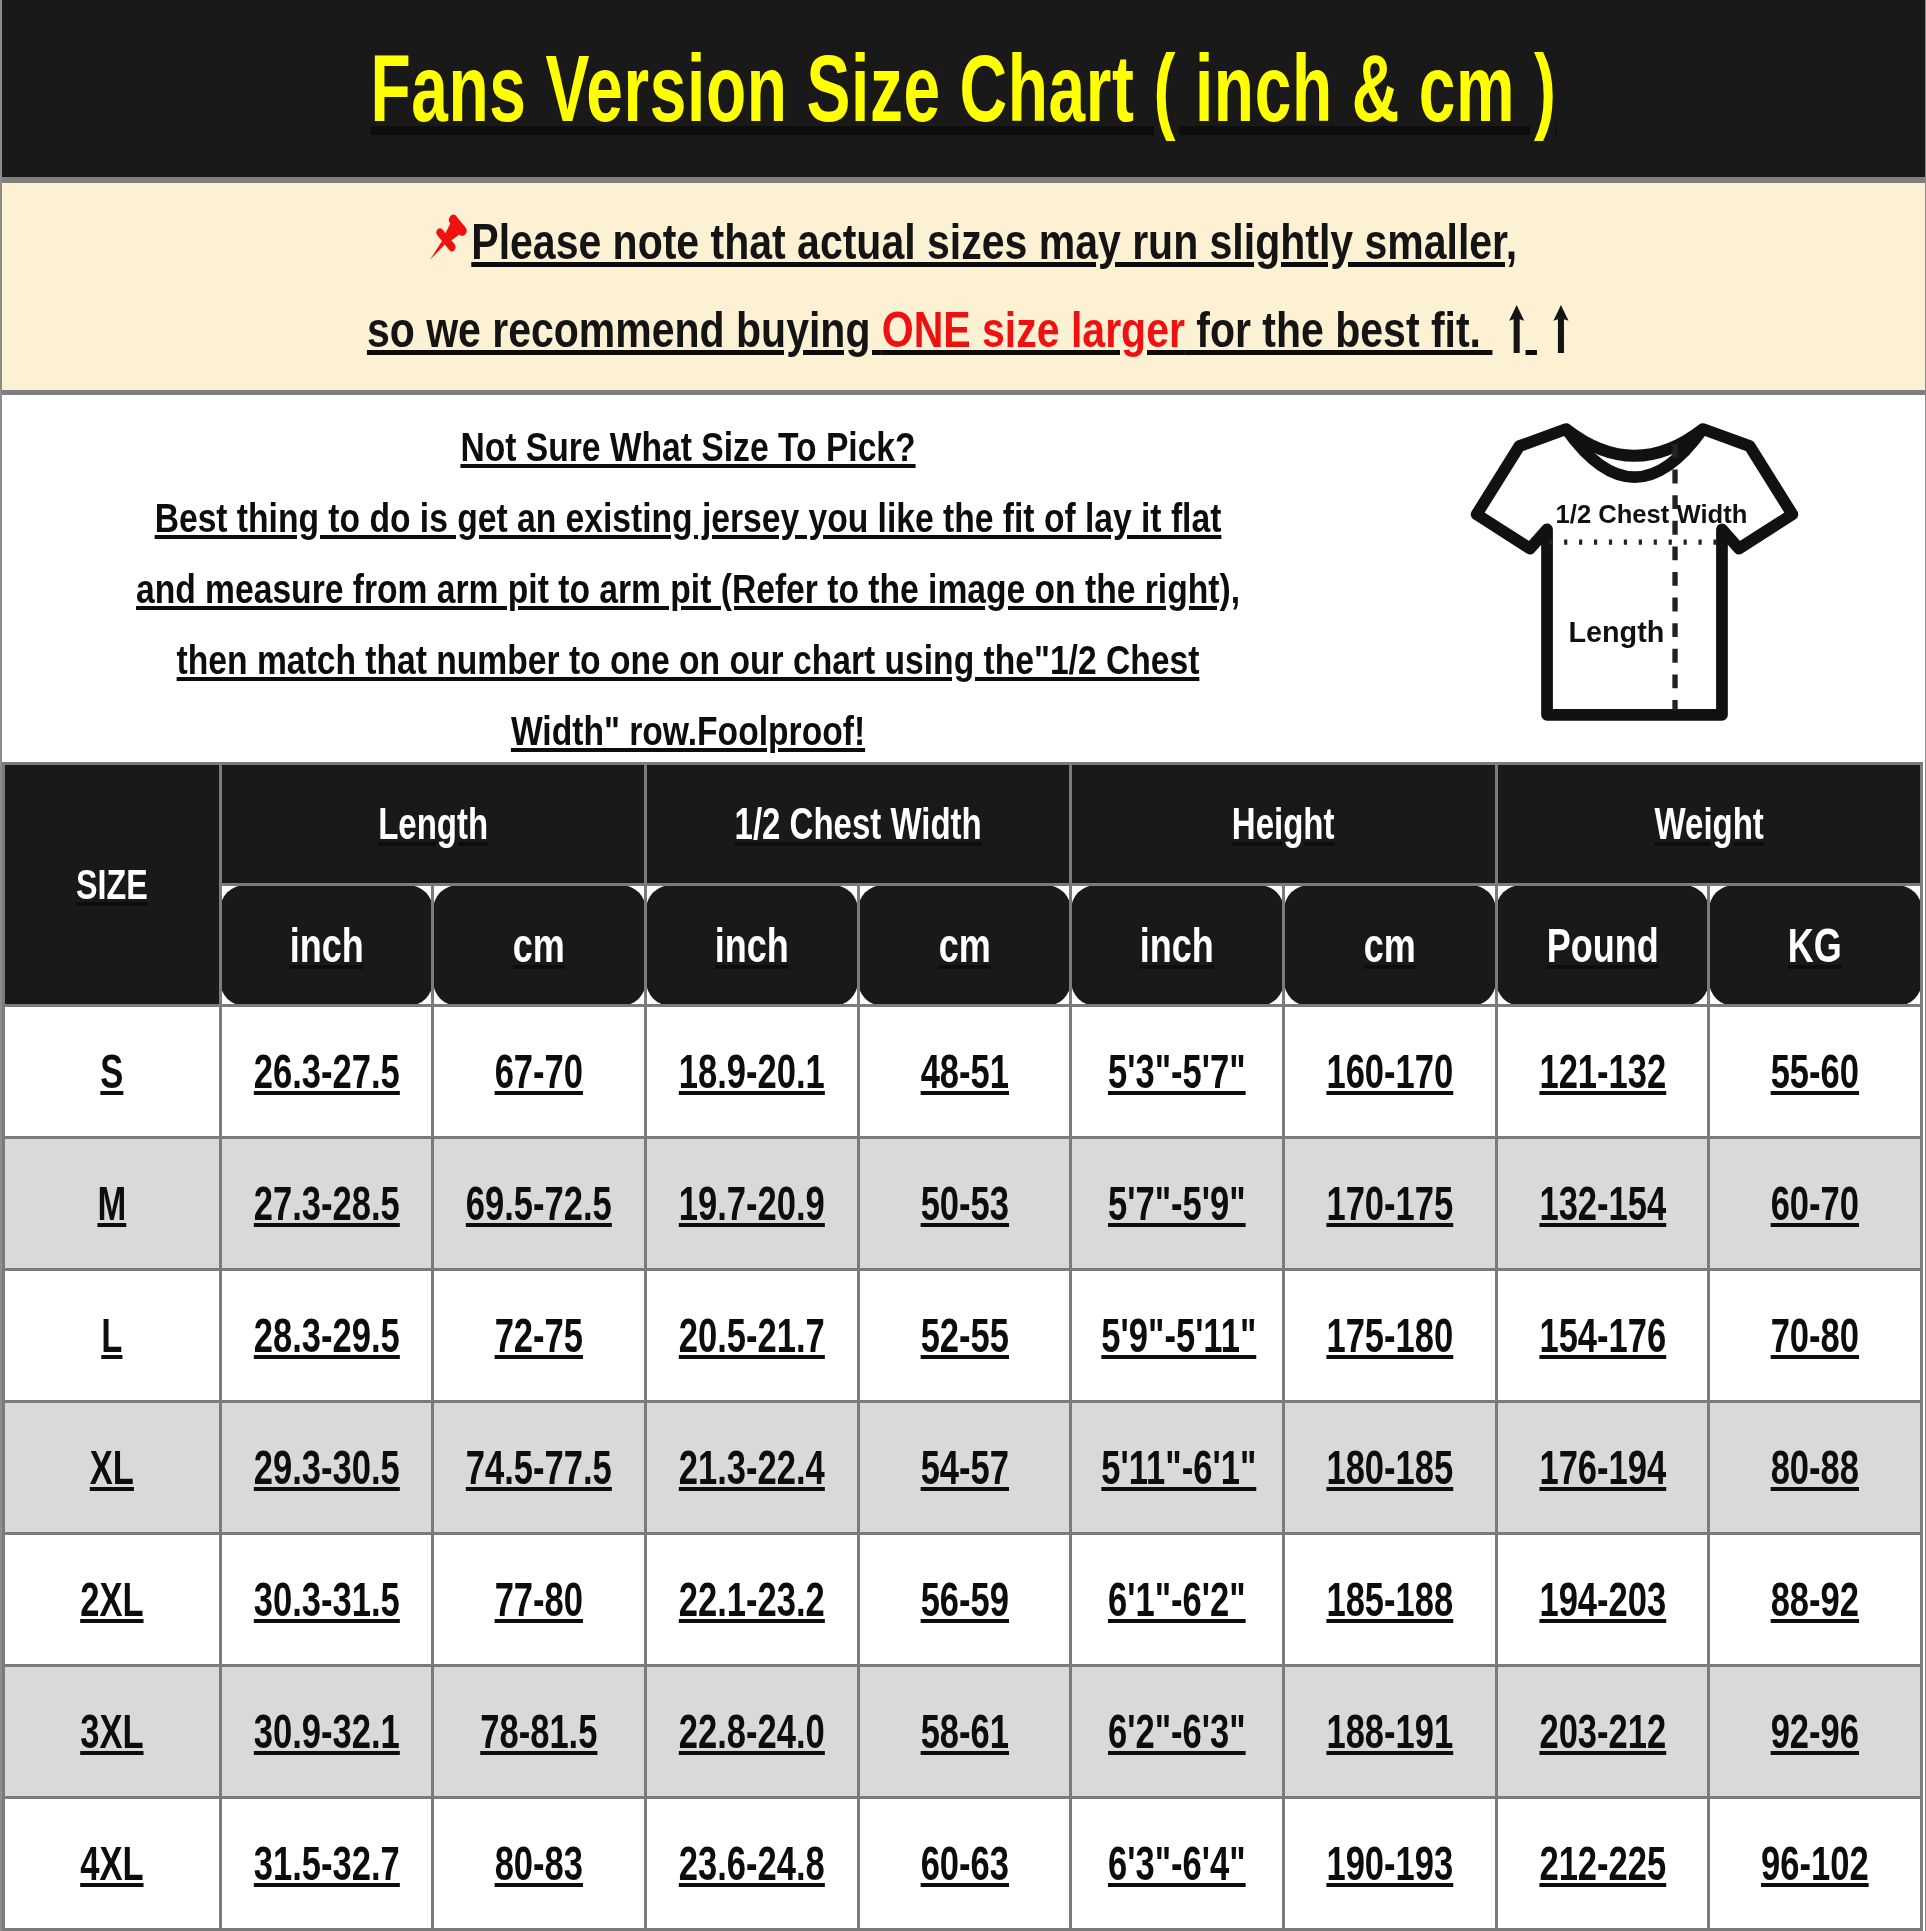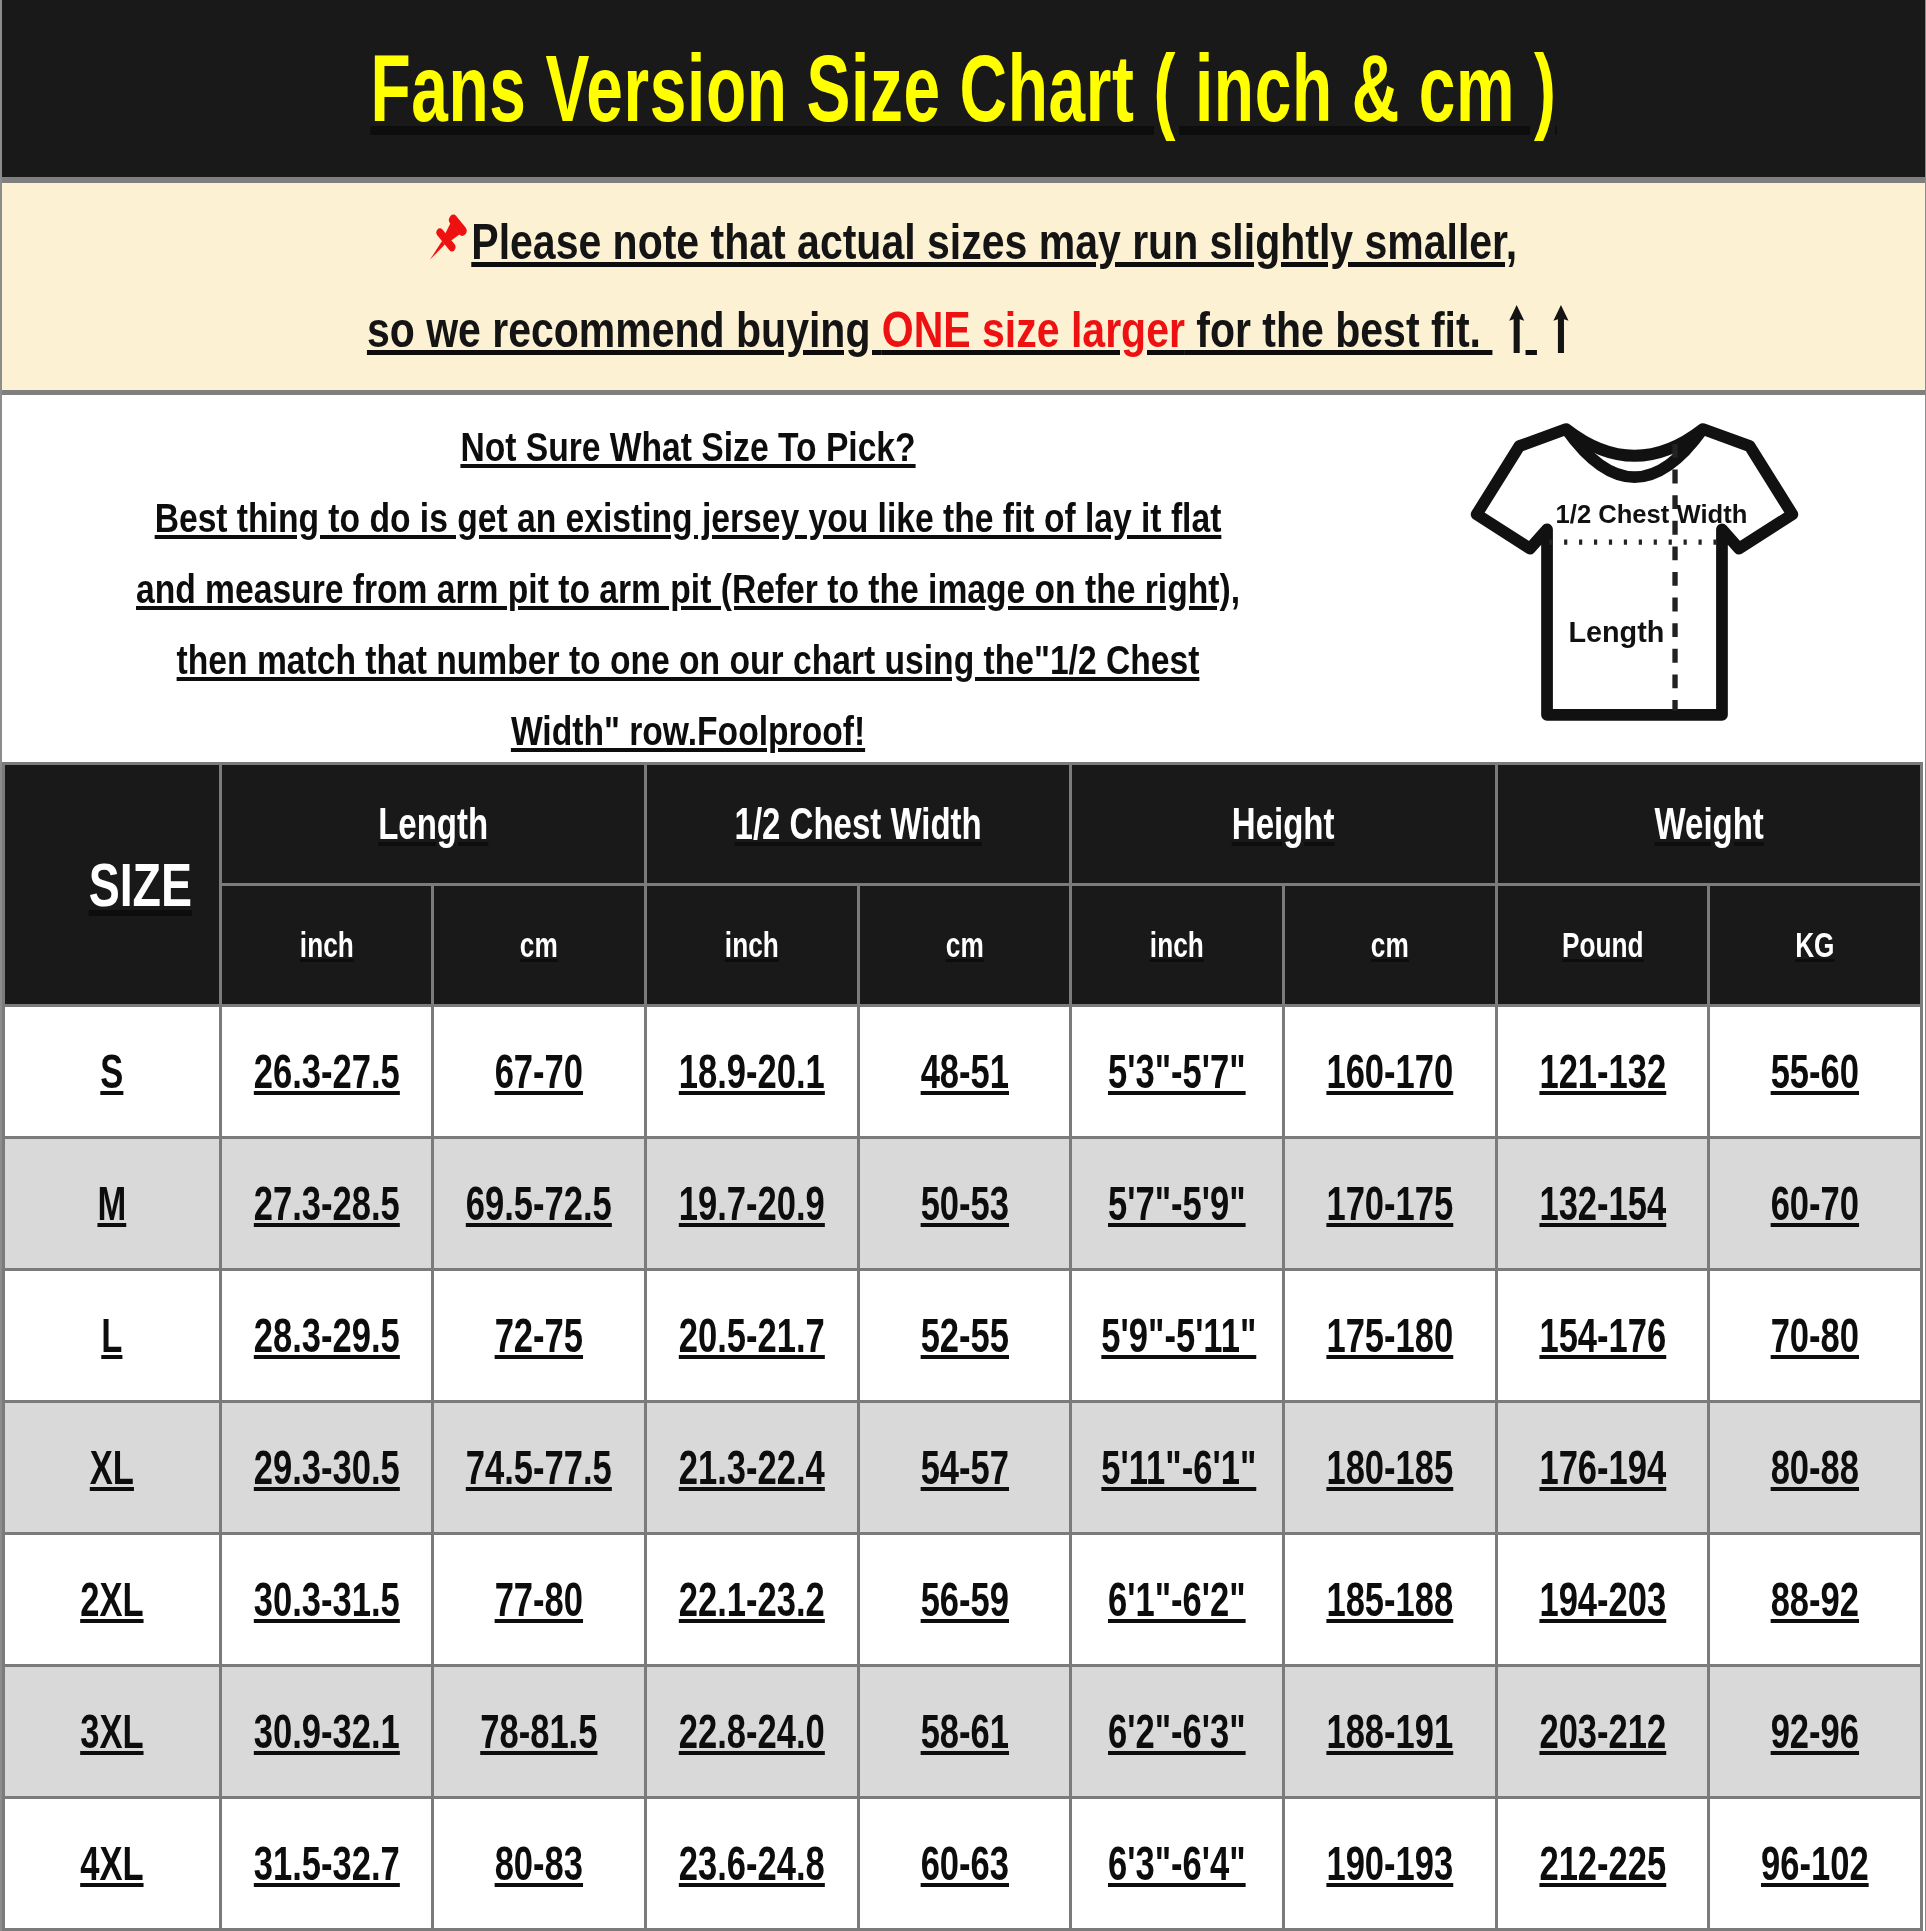--- a/index.html
+++ b/index.html
@@ -58,26 +58,26 @@
     width:1921px; height:1169px;
     border-collapse:collapse; table-layout:fixed;
   }
   .size-table th, .size-table td {
     border:3.7px solid #7b7b7b;
     text-align:center; vertical-align:middle;
     padding:0; overflow:visible;
   }
   .size-table thead th { background:#191919; color:#ffffff; }
   .t-group th { height:118px; font-size:44px; }
-  .t-units th { height:118px; font-size:35px; }
+  .t-units th { height:118px; font-size:48px;border-radius:25px; }
   .size-table thead .cx { transform:scaleX(0.75); }
   .size-table tbody td { height:124px; font-size:48px; background:#ffffff; }
   .size-table tbody td .cx { transform:scaleX(0.72); }
   .size-table tbody tr.alt td { background:#d9d9d9; }
-  th.size-head { font-size:62px;text-align:right; }
+  th.size-head { font-size:43px; }
 </style>
 </head>
 <body>
 
 <div class="page">
 
   <div class="title-bar">
     <div class="cx">Fans Version Size Chart ( inch &amp; cm )</div>
   </div>
 

